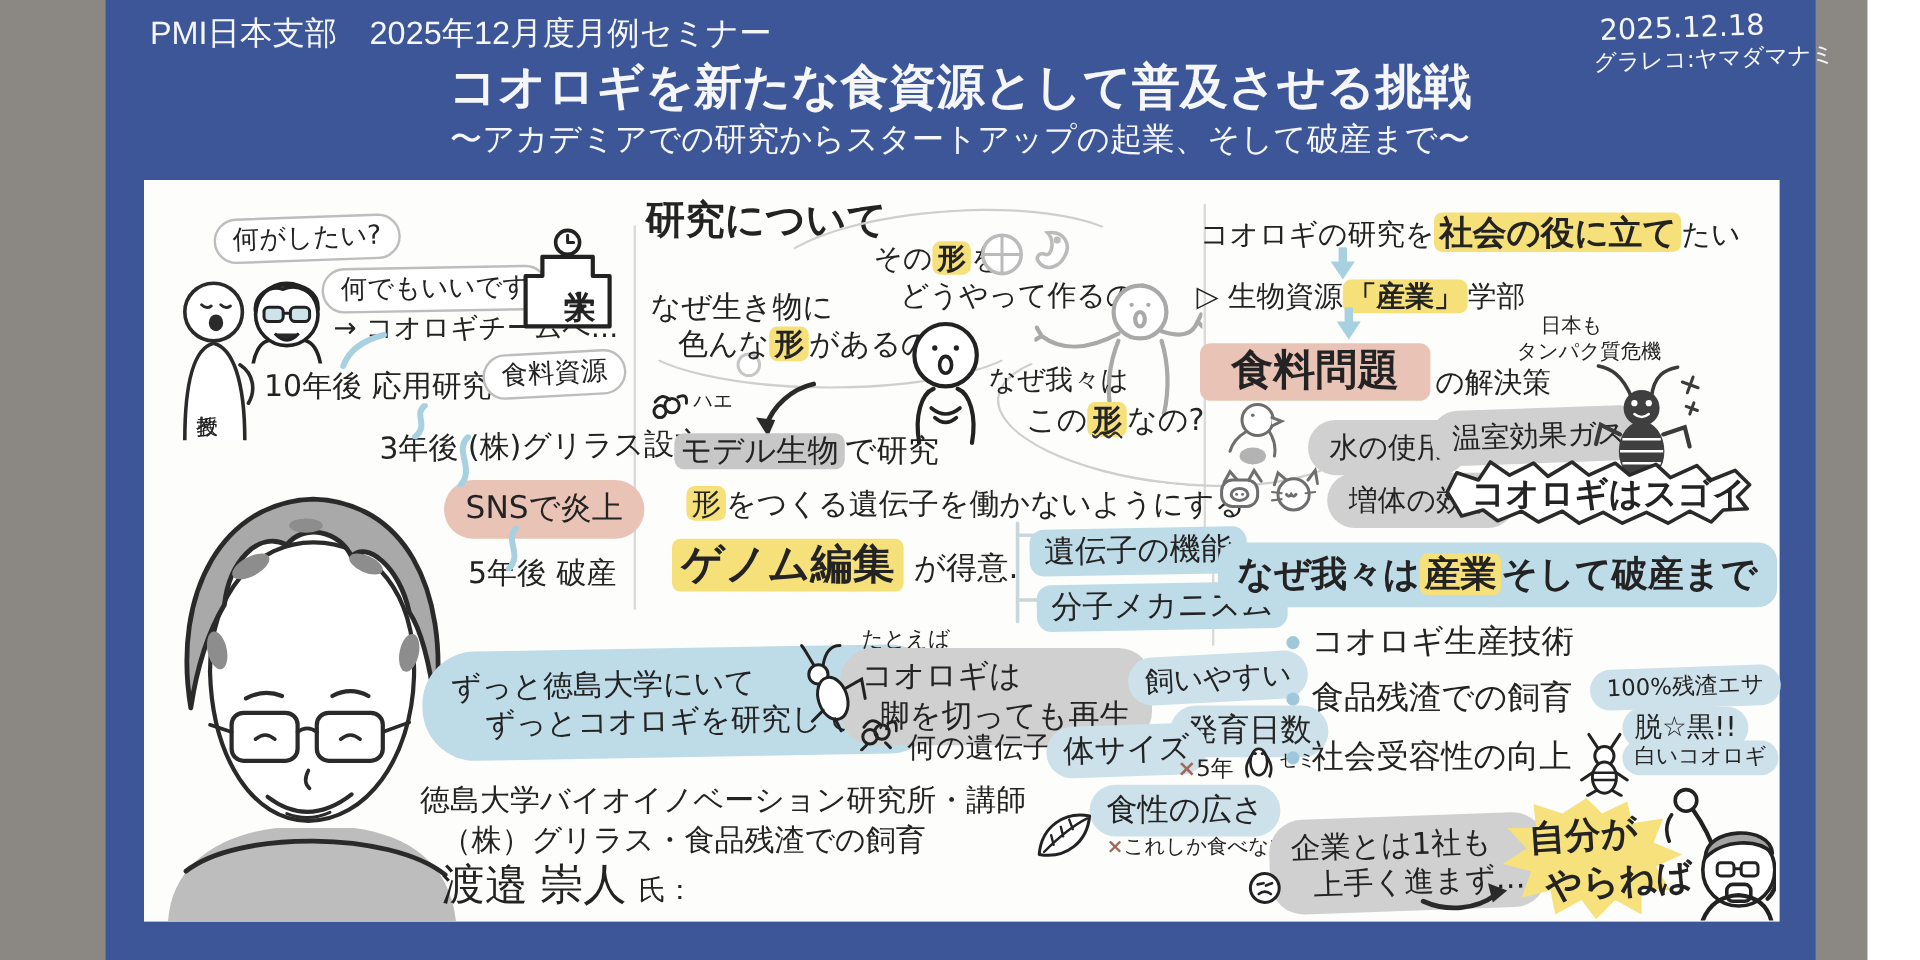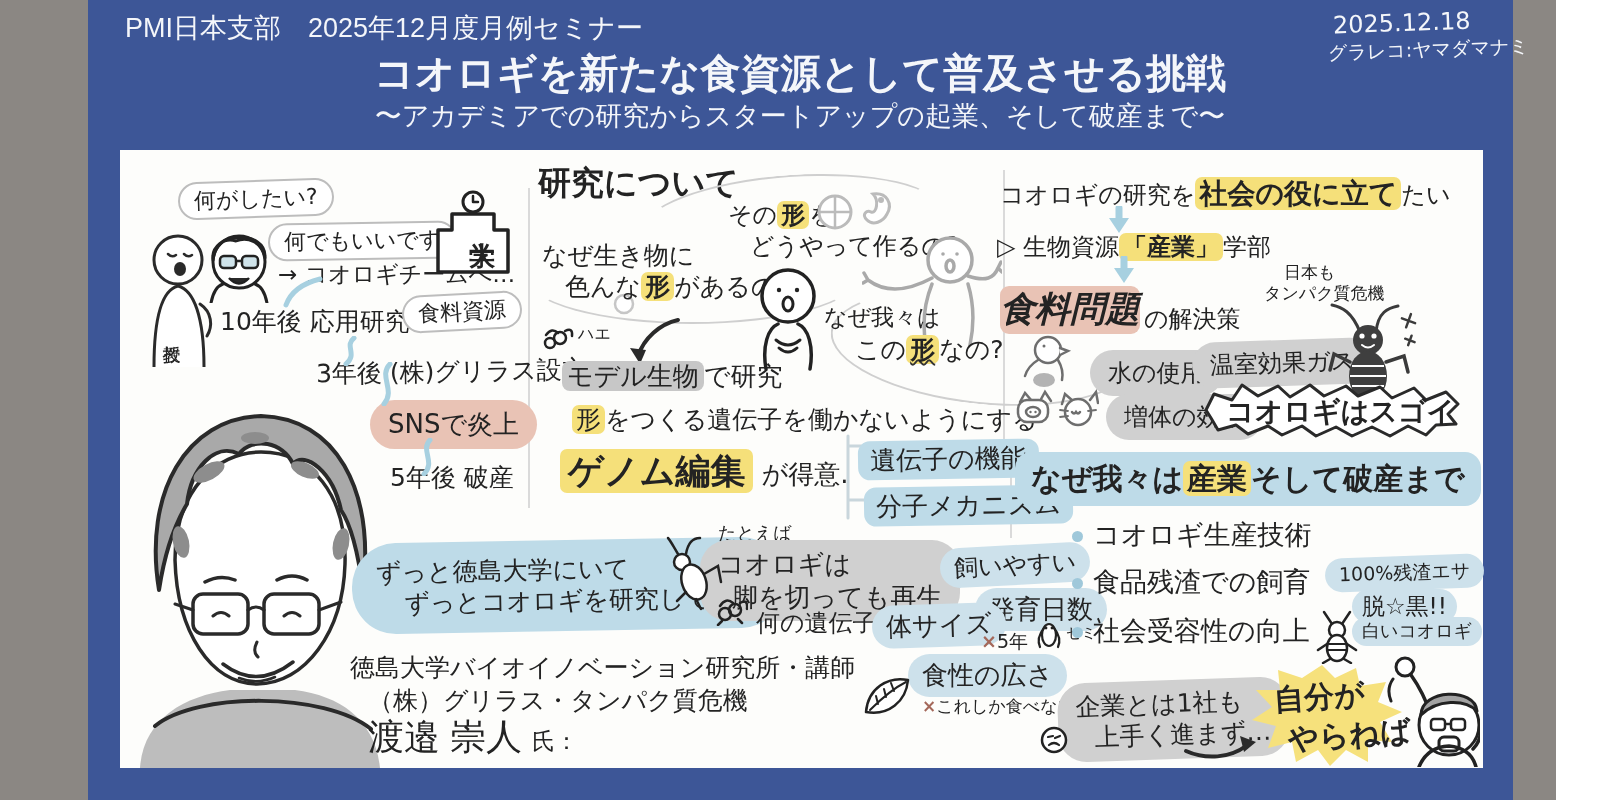--- a/index.html
+++ b/index.html
@@ -6,21 +6,21 @@
   #stage{position:relative;width:1556px;height:800px;background:#3d5697;overflow:hidden;
          font-family:"DejaVu Sans",sans-serif;color:#232323;}
   .graybar{position:absolute;top:0;height:800px;background:#8b8783;}
   .canvas{position:absolute;left:120px;top:150px;width:1363px;height:618px;background:#fdfdfb;}
   .note{position:absolute;white-space:nowrap;color:#232323;line-height:1.25;}
   .hw{font-family:"DejaVu Sans",sans-serif;}
   .gothic{font-family:"Liberation Sans",sans-serif;}
   .white{color:#f4f6fa;}
   .bold{font-weight:bold;}
   .hl-y{background:#f5e07a;border-radius:7px;padding:0 4px;}
-  .hl-p{background:#e9c3b5;border-radius:9px;padding:2px 0;font-style:italic;}
+  .hl-p{background:#e9c3b5;border-radius:9px;padding:2px 26px;}
   .hl-g{background:#c7c7c7;border-radius:8px;padding:0 5px;}
   .blob{background:#d0d0d0;border-radius:28px;padding:8px 18px;}
   .blob-blue{background:#cde1eb;border-radius:26px;padding:5px 14px;}
   .box-blue{background:#bedbe8;border-radius:12px;padding:3px 12px;}
   .bubble{border:2.5px solid #bdbdbd;border-radius:22px;padding:3px 14px;background:#fff;}
   .speech-blue{background:#bedbe8;border-radius:44px;padding:14px 24px;}
   .vline{position:absolute;border-left:2px solid #dadada;}
   .xmark{color:#a4685a;font-weight:bold;}
   .vert{writing-mode:vertical-rl;text-orientation:upright;}
   .dot{display:inline-block;width:11px;height:11px;border-radius:50%;background:#9fc8da;margin-right:10px;vertical-align:middle;}
@@ -132,21 +132,21 @@
       <path d="M104,306 Q122,313 140,305" stroke="#2a2a2a" stroke-width="2.5" fill="none" stroke-linecap="round"></path>
     </svg>
   </div>
 
   <div class="note hw speech-blue" style="left:352px;top:540px;font-size:25px;transform:rotate(-1deg);">
     <div>ずっと徳島大学にいて</div>
     <div style="padding-left:28px;">ずっとコオロギを研究してます</div>
   </div>
 
   <div class="note gothic" style="left:350px;top:652px;font-size:25px;">徳島大学バイオイノベーション研究所・講師</div>
-  <div class="note gothic" style="left:368px;top:685px;font-size:25px;">（株）グリラス・タンパク質危機</div>
+  <div class="note gothic" style="left:368px;top:685px;font-size:25px;">（株）グリラス・食品残渣での飼育</div>
   <div class="note gothic" style="left:368px;top:714px;font-size:36px;">
     <span>渡邉 崇人</span>
     <span style="font-size:23px;">氏：</span>
   </div>
 
   <div class="note hw bold" style="left:538px;top:162px;font-size:33px;">研究について</div>
 
   <div class="doodle" style="left:640px;top:175px;width:300px;height:90px;border:2.5px solid #cfcfcf;border-radius:50%;border-color:#cfcfcf transparent transparent transparent;transform:rotate(-4deg);"></div>
   <div class="doodle" style="left:525px;top:230px;width:330px;height:90px;border:2.5px solid #cfcfcf;border-radius:50%;border-color:transparent transparent #cfcfcf transparent;"></div>
   <div class="doodle" style="left:830px;top:290px;width:300px;height:110px;border:2.5px solid #cfcfcf;border-radius:50%;border-color:transparent transparent #cfcfcf #cfcfcf;transform:rotate(6deg);"></div>

